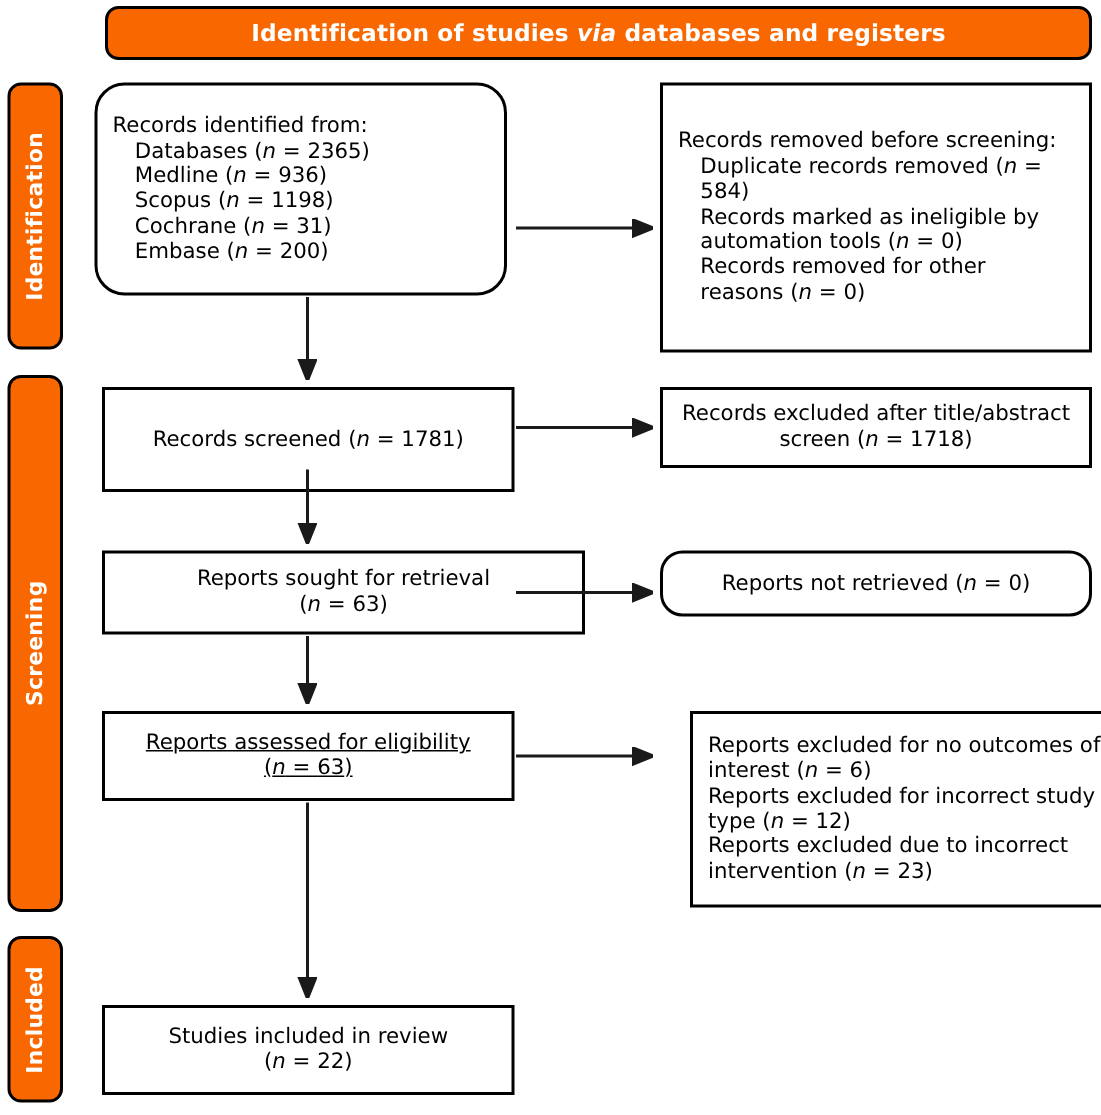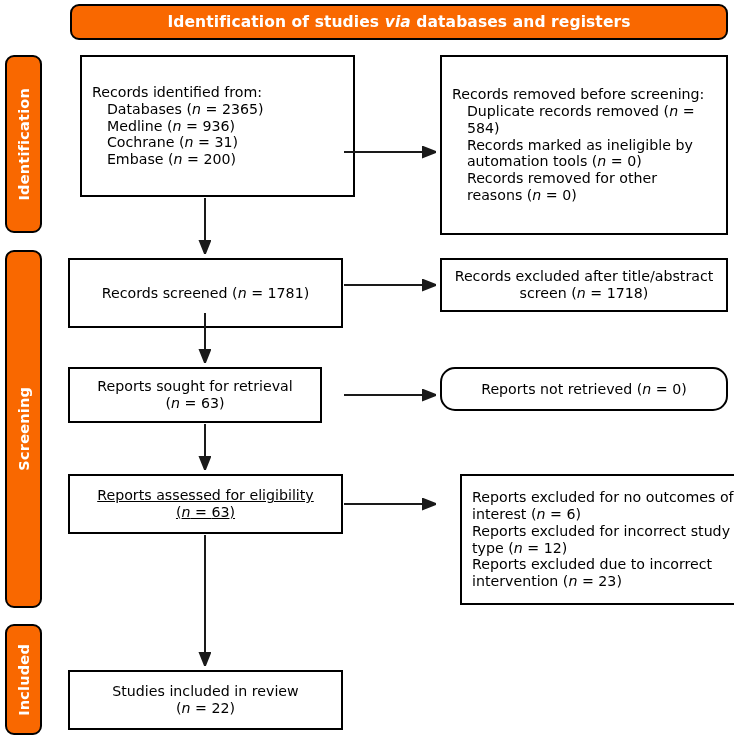--- a/index.html
+++ b/index.html
@@ -86,23 +86,23 @@
     line-height: 1.18;
     color: #000000;
     width: 100%;
   }
   .box-text i { font-style: italic; }
   .center { text-align: center; }
   .indent { display: block; padding-left: 1.05em; text-indent: 0; }
   .hang   { display: block; }
 
   
-  #box-identified  { left: 80px; top: 55px;  width: 275px; height: 142px; }
+  #box-identified  { left: 63px; top: 55px;  width: 275px; height: 142px; border-radius: 20px; }
   #box-screened    { left: 68px; top: 258px; width: 275px; height: 70px;  }
-  #box-sought      { left: 68px; top: 367px; width: 254px; height: 56px;  }
+  #box-sought      { left: 68px; top: 367px; width: 322px; height: 56px;  }
   #box-assessed    { left: 68px; top: 474px; width: 275px; height: 60px; text-decoration: underline;  }
   #box-included    { left: 68px; top: 670px; width: 275px; height: 60px;  }
 
   
   #box-removed     { left: 440px; top: 55px;  width: 288px; height: 180px; }
   #box-excluded-ta { left: 440px; top: 258px; width: 288px; height: 54px; text-align: center;  }
   #box-notretr     { left: 440px; top: 367px; width: 288px; height: 44px; border-radius: 15px;  }
   #box-excluded-rs { left: 460px; top: 474px; width: 288px; height: 131px; }
 
   
@@ -133,20 +133,21 @@
   </div>
   <div class="stage-bar" id="bar-included">
     <span class="stage-label">Included</span>
   </div>
 
   <div class="box" id="box-identified">
     <div class="box-text">
       <span class="hang">Records identified from:</span>
       <span class="indent"><span>Databases</span> (<i>n</i> = <span>2365</span>)</span>
       <span class="indent"><span>Medline</span> (<i>n</i> = <span>936</span>)</span>
+      <span class="indent"><span>Scopus</span> (<i>n</i> = <span>1198</span>)</span>
       <span class="indent"><span>Cochrane</span> (<i>n</i> = <span>31</span>)</span>
       <span class="indent"><span>Embase</span> (<i>n</i> = <span>200</span>)</span>
     </div>
   </div>
 
   <div class="box" id="box-removed">
     <div class="box-text">
       <span class="hang">Records removed before screening:</span>
       <span class="indent"><span>Duplicate records removed</span> (<i>n</i> = <span>584</span>)</span>
       <span class="indent"><span>Records marked as ineligible by automation tools</span> (<i>n</i> = <span>0</span>)</span>

